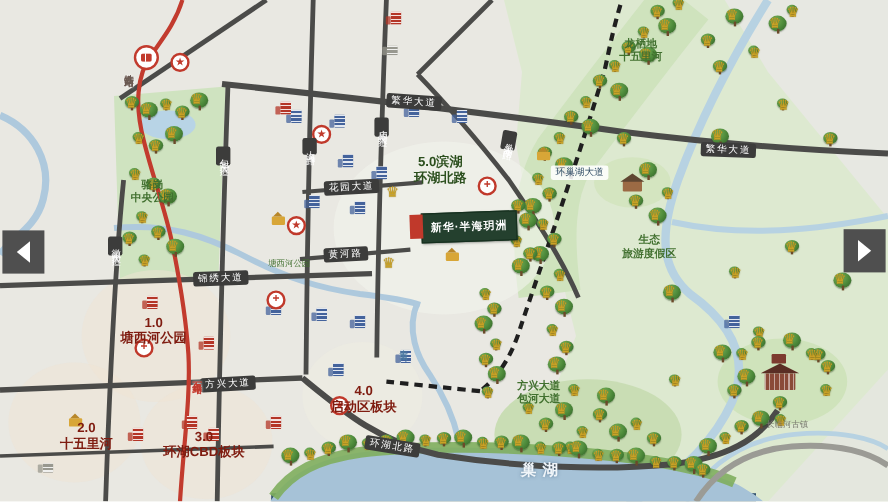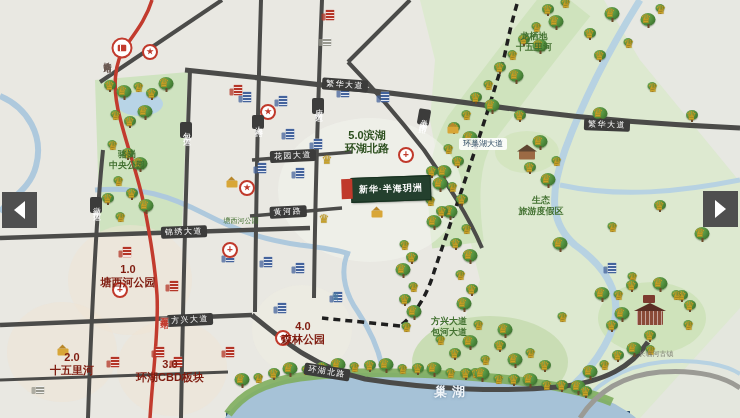--- a/index.html
+++ b/index.html
@@ -761,21 +761,21 @@
       <div class="lbl zone-label" style="left: 72px; top: 364px; color: rgb(127, 28, 16); font-size: 11px;">
         <div>2.0</div>
         <div>十五里河</div>
       </div>
       <div class="lbl zone-label" style="left: 170px; top: 371px; color: rgb(127, 28, 16); font-size: 11px;">
         <div>3.0</div>
         <div>环湖CBD板块</div>
       </div>
       <div class="lbl zone-label" style="left: 303px; top: 333px; color: rgb(127, 28, 16); font-size: 11px;">
         <div>4.0</div>
-        <div>森林公园</div>
+        <div>启动区板块</div>
       </div>
       <div class="lbl zone-label" style="left: 367px; top: 142px; color: rgb(44, 79, 30); font-size: 11px;">
         <div>5.0滨湖</div>
         <div>环湖北路</div>
       </div>
       <div class="lbl road-badge" style="left: 345px; top: 85px; transform: translate(-50%, -50%) rotate(4deg);">繁华大道</div>
       <div class="lbl road-badge" style="left: 607px; top: 125px; transform: translate(-50%, -50%) rotate(2deg);">繁华大道</div>
       <div class="lbl road-badge vertical" style="left: 186px; top: 130px; transform: translate(-50%, -50%) rotate(0deg);">包河大道</div>
       <div class="lbl road-badge vertical" style="left: 258px; top: 122px; transform: translate(-50%, -50%) rotate(0deg);">上海路</div>
       <div class="lbl road-badge vertical" style="left: 318px; top: 106px; transform: translate(-50%, -50%) rotate(0deg);">庐州大道</div>

